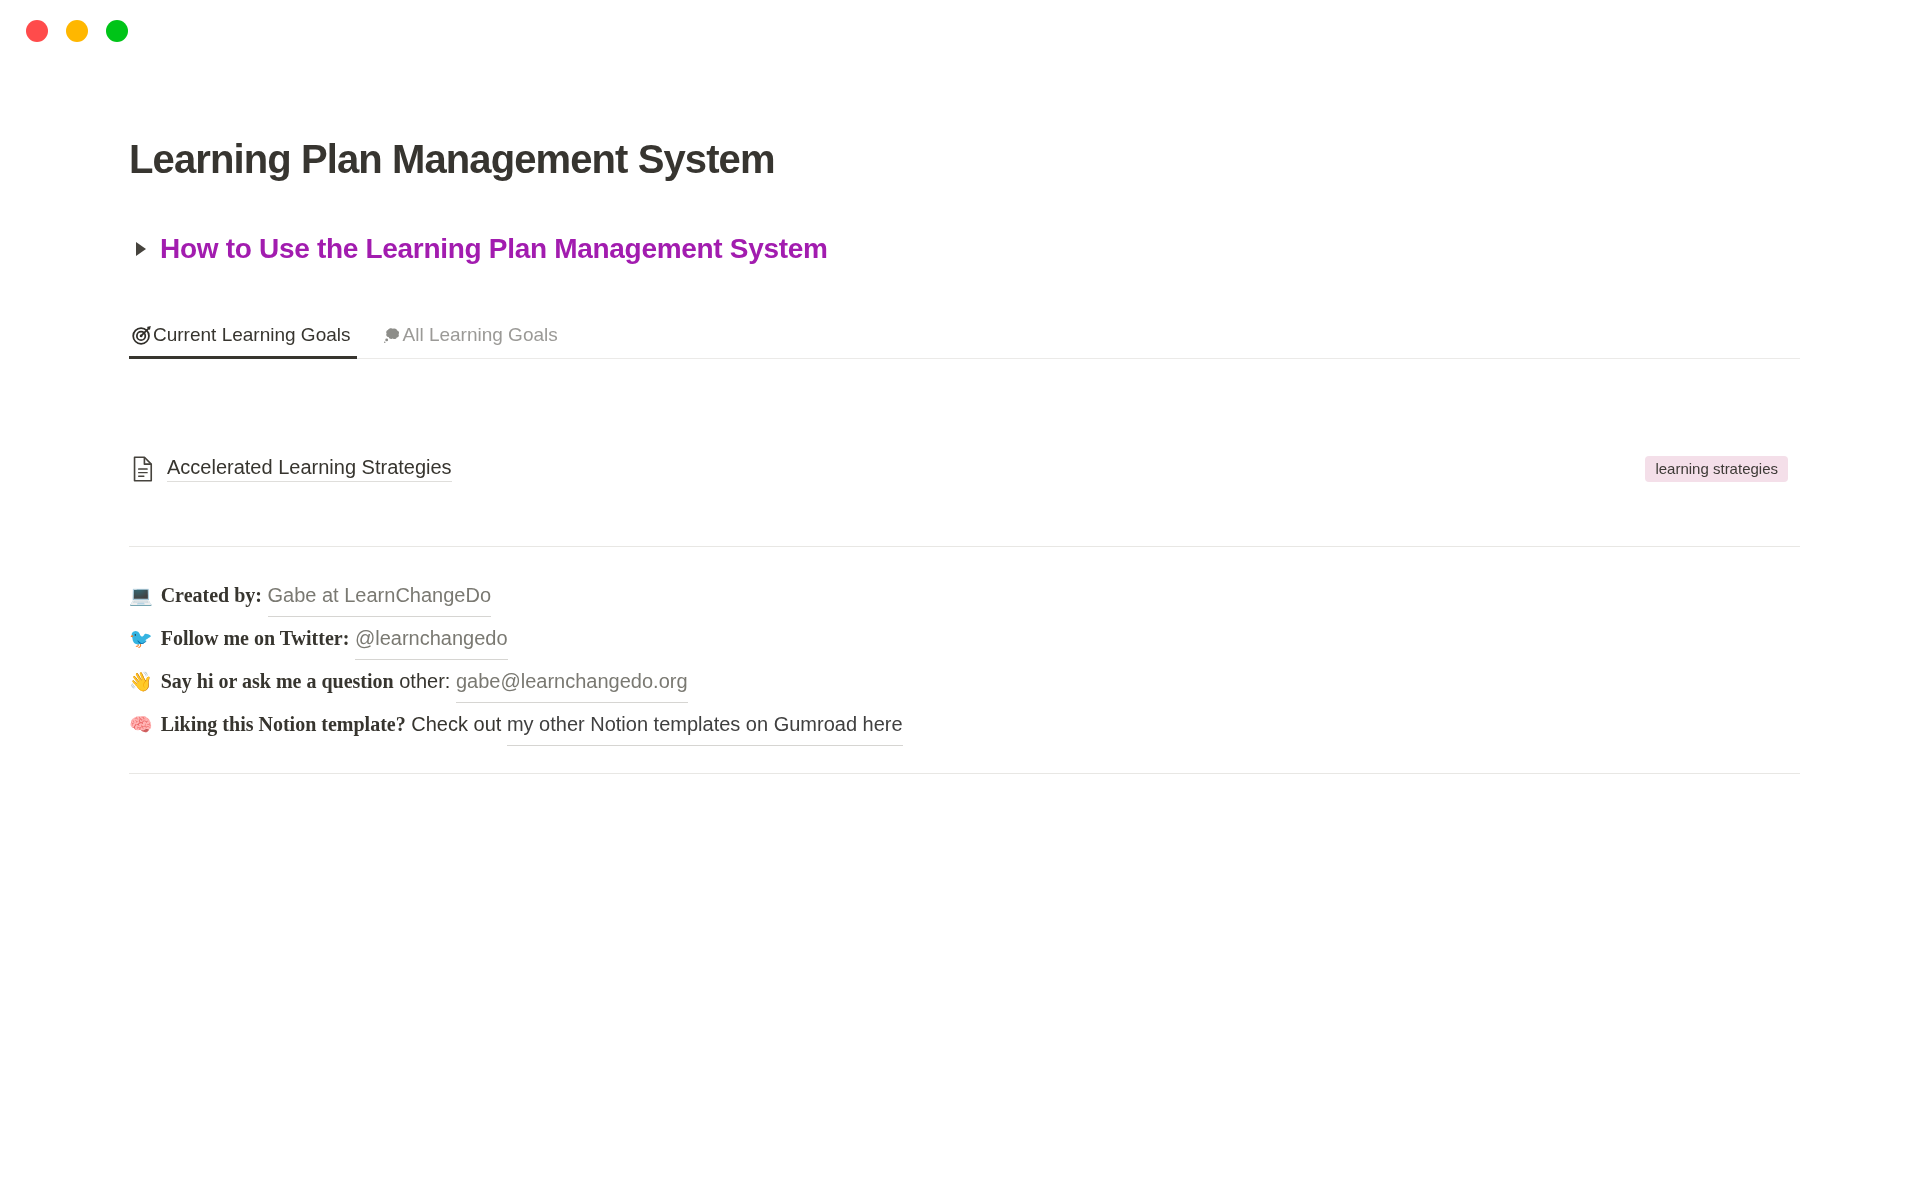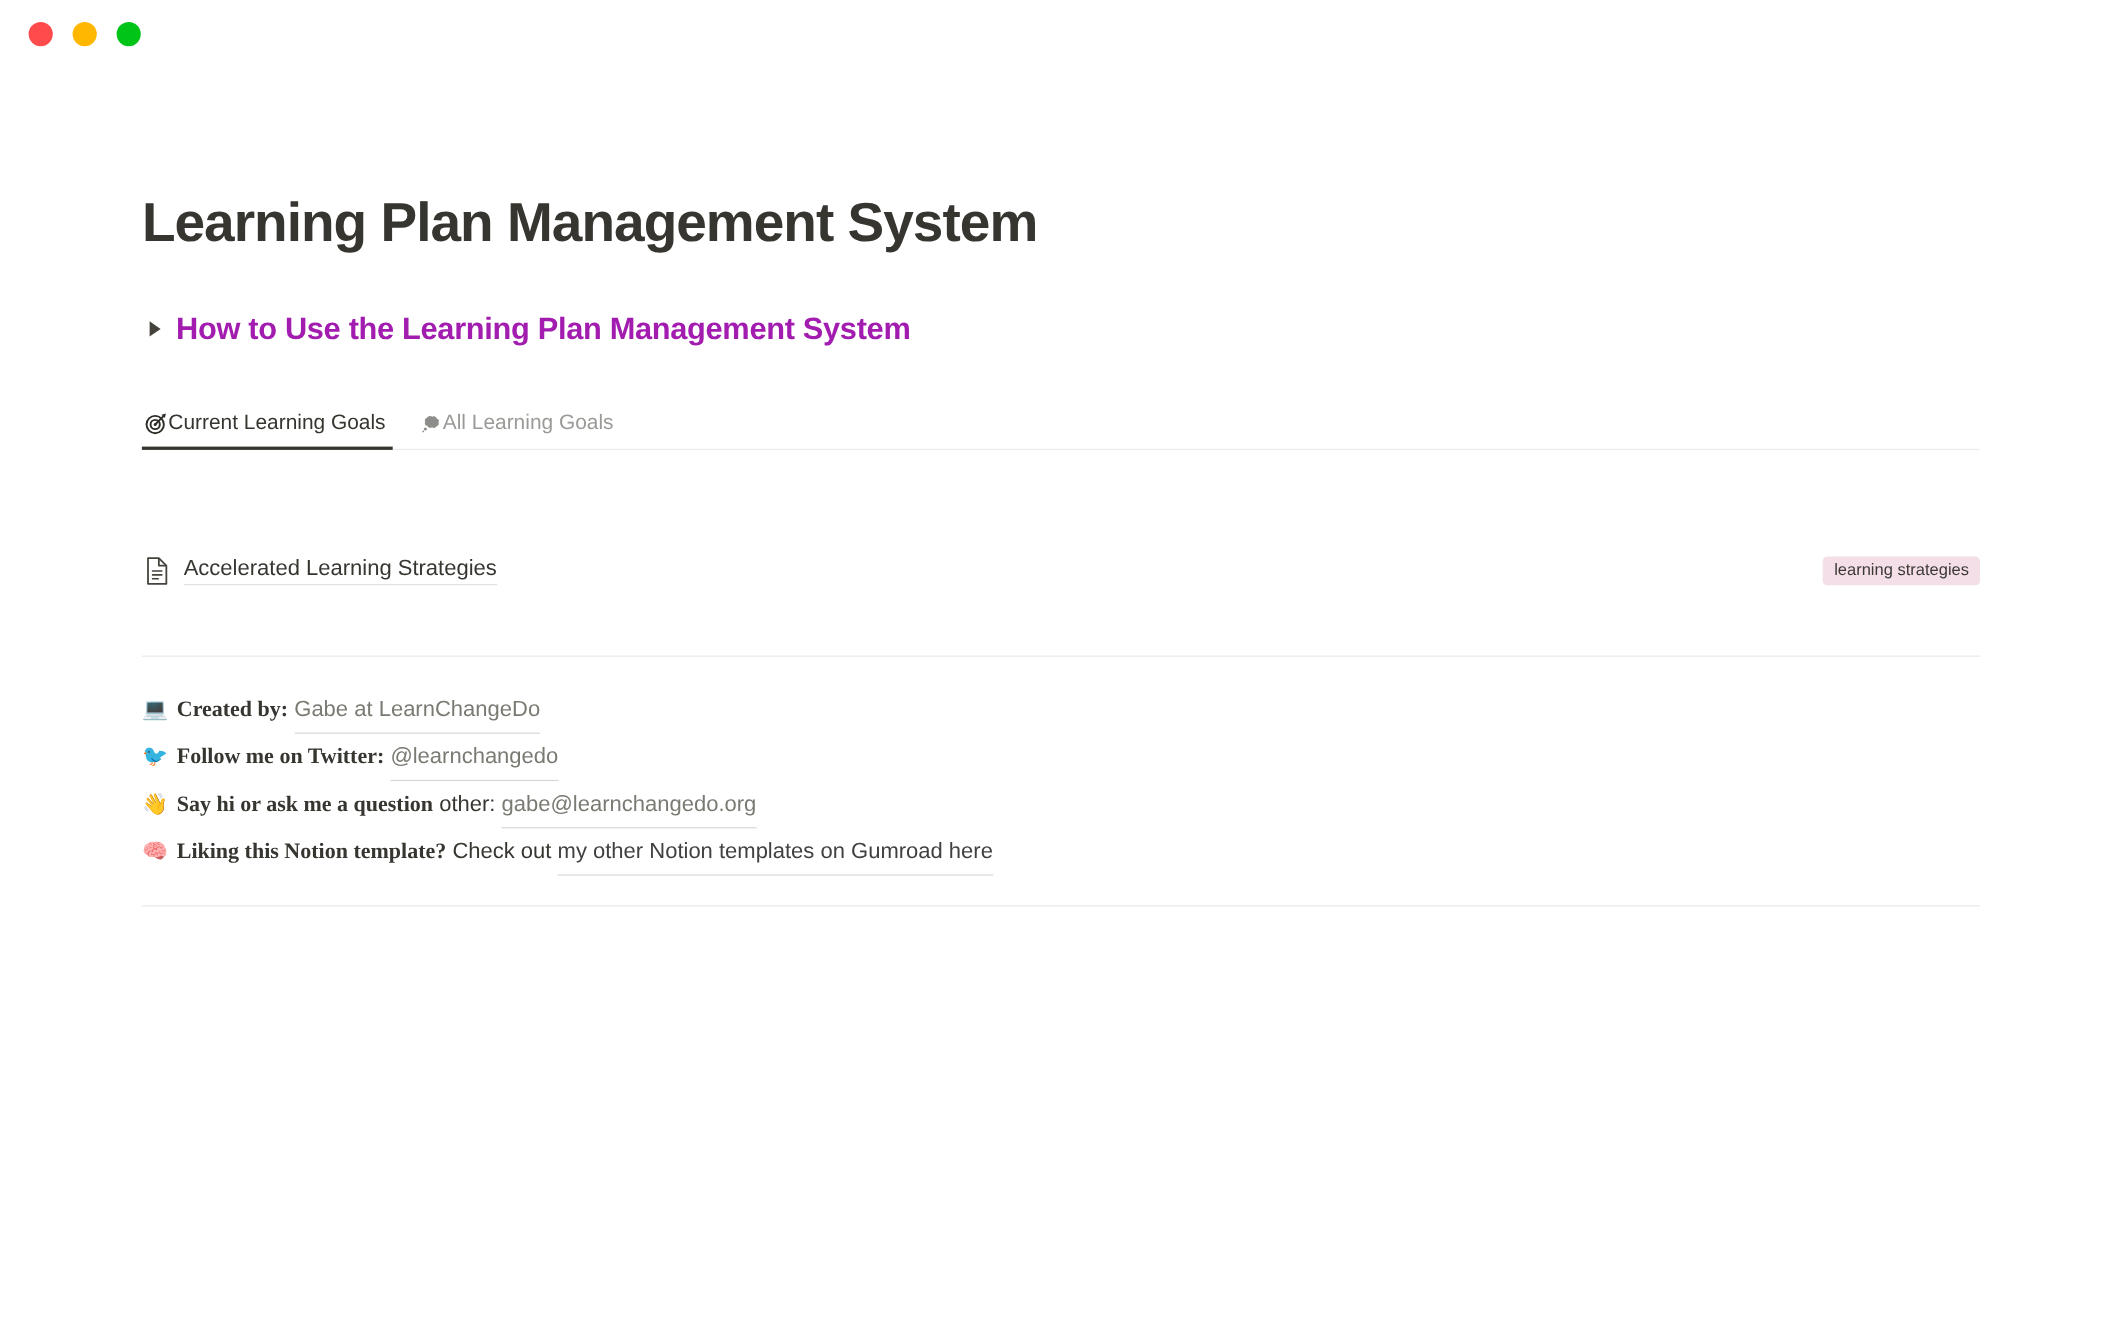--- a/index.html
+++ b/index.html
@@ -40,26 +40,26 @@
     width: 1920px;
   }
 
   .content-col {
     margin-left: 129px;
     width: 1671px;
   }
 
   
   .page-title {
-    font-size: 50px;
+    font-size: 40px;
     font-weight: 700;
     letter-spacing: -0.9px;
     color: #373530;
     line-height: 1.15;
-    margin-top: 112px;
+    margin-top: 74px;
     margin-left: 0;
   }
 
   
   .toggle-heading {
     display: flex;
     align-items: center;
     gap: 12px;
     margin-top: 51px;
     margin-left: 7px;
@@ -146,21 +146,21 @@
   }
   .doc-icon { width: 22px; height: 26px; flex: 0 0 auto; }
 
   .tag-pill {
     background: #f4dfe9;
     color: #3d3a36;
     font-size: 15px;
     padding: 4px 10px 5px;
     border-radius: 4px;
     white-space: nowrap;
-    margin-right: 0;
+    margin-right: 12px;
   }
 
   
   .divider {
     height: 1px;
     background: #e8e7e4;
     border: 0;
   }
   .footer { margin-top: 45px; }
   .footer-top-divider { margin-bottom: 27px; }

